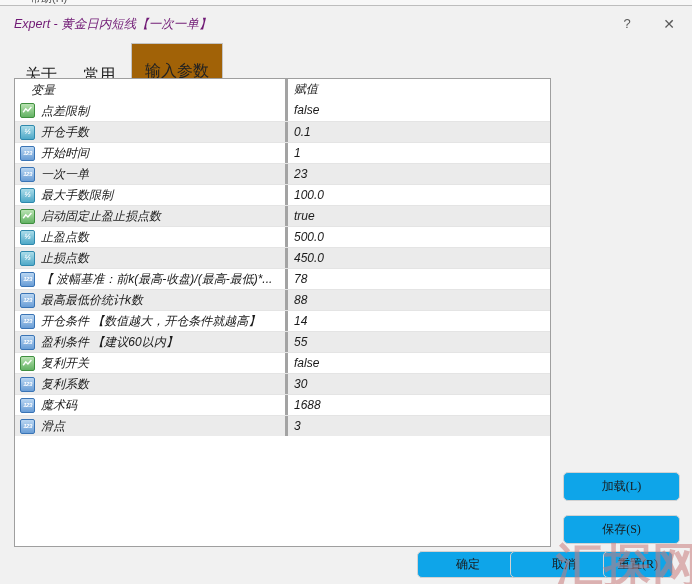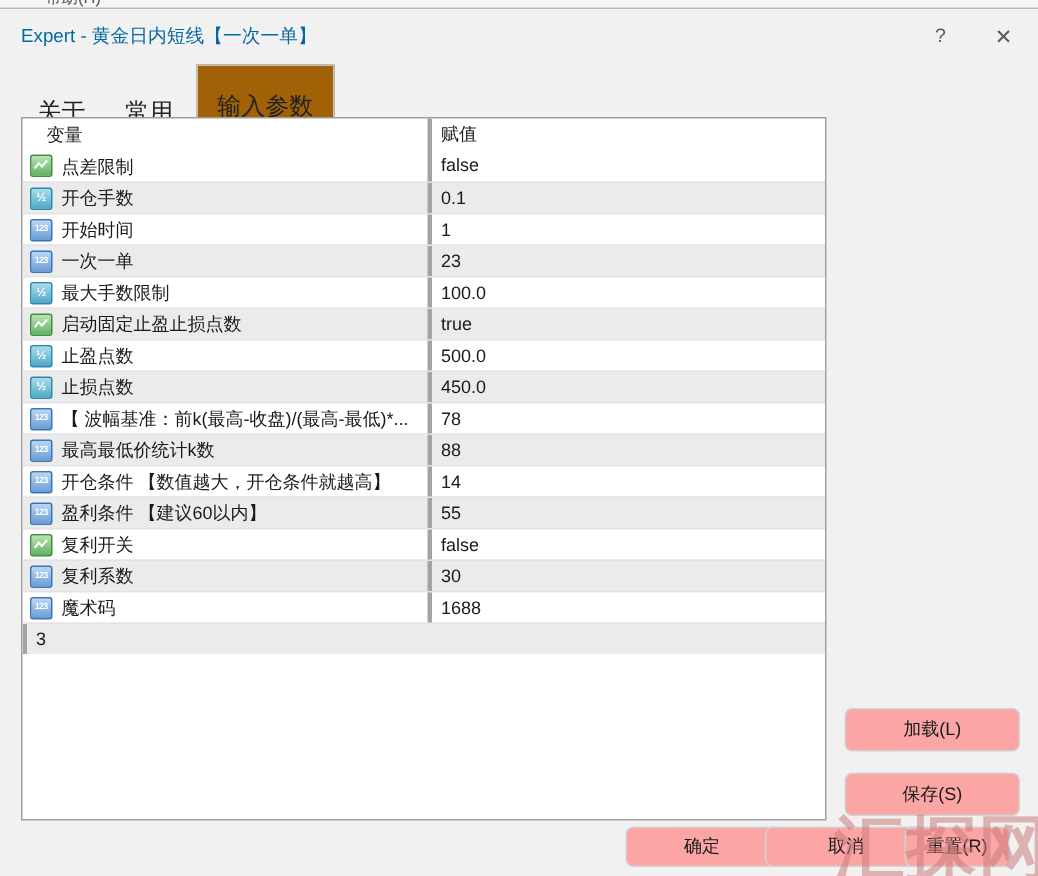--- a/index.html
+++ b/index.html
@@ -17,21 +17,21 @@
     position:absolute; top:0; left:0; right:0; height:6px;
     background:#f7f7f7; border-bottom:1px solid #bdbdbd; overflow:hidden;
   }
   .backdrop-strip span {
     position:absolute; top:-9px; left:30px; font-size:11px; color:#555;
   }
 
   
   .titlebar { position:absolute; top:6px; left:0; right:0; height:36px; }
   .titlebar .title {
-    position:absolute; left:14px; top:10px; font-size:12.5px; color:#0369a1;
+    position:absolute; left:14px; top:10px; font-size:12.5px; color:#701a75;font-style:italic;
   }
   .cap-btn {
     position:absolute; top:6px; width:30px; height:24px; text-align:center;
     line-height:24px; color:#5a5a5a; font-size:13px; cursor:default;
   }
   .cap-help { right:50px; }
   .cap-close { right:8px; font-size:14px; }
 
   
   .tabs { position:absolute; top:45px; left:14px; height:24px; }
@@ -42,43 +42,43 @@
   .tab.active {
     background:#a16207; border:1px solid #c3c3c3; border-bottom:none;
     padding:17px 13px 7px 13px; position:relative; top:-2px;
   }
 
   
   .param-table {
     position:absolute; left:14px; top:78px; width:537px; height:469px;
     background:#ffffff; border:1px solid #9f9f9f; overflow:hidden;
   }
-  .prow { display:flex; height:21px; line-height:20px; font-size:12px; }
+  .prow { display:flex; height:21px; line-height:20px; font-size:12px;font-style:italic; }
   .prow.header { color:#222; }
   .prow + .prow { border-top:1px solid #e4e4e4; }
   .rows .prow:nth-child(even) { background:#ebebeb; }
   .cell-name { flex:0 0 270px; display:flex; align-items:center; overflow:hidden; white-space:nowrap; }
   .cell-value { flex:1; border-left:3px solid #a3a3a3; padding-left:6px; overflow:hidden; white-space:nowrap; }
   .prow.header .cell-name { padding-left:16px; }
 
   .picon {
     flex:0 0 15px; width:15px; height:15px; margin:0 6px 0 5px;
     border-radius:2px; font-weight:bold; color:#fff; text-align:center;
     display:inline-flex; align-items:center; justify-content:center;
   }
   .picon.bool   { background:linear-gradient(#b9e3b2,#63b263); border:1px solid #3f8f3f; }
   .picon.double { background:linear-gradient(#aadce9,#4fa9c8); border:1px solid #2f89ad; font-size:8px; }
   .picon.int    { background:linear-gradient(#b9d6f2,#699dd6); border:1px solid #3a74b5; font-size:6px; letter-spacing:-0.5px; }
   .picon svg { width:13px; height:13px; display:block; }
 
   
   .btn {
-    position:absolute; background:#fca5a5; border:1px solid #d2d2d2;
+    position:absolute; background:#0ea5e9; border:1px solid #d2d2d2;
     border-radius:5px; font-size:12px; color:#1a1a1a; text-align:center;
-    font-family:Liberation Sans, sans-serif; cursor:default;
+    font-family:Liberation Serif, serif; cursor:default;
   }
   .btn-load { left:563px; top:472px; width:117px; height:29px; }
   .btn-save { left:563px; top:515px; width:117px; height:29px; }
   .btn-ok     { left:417px; top:551px; width:102px; height:27px; }
   .btn-cancel { left:510px; top:551px; width:108px;  height:27px; }
   .btn-reset  { left:603px; top:551px; width:70px;  height:27px; }
 
   
   .watermark {
     position:absolute; right:-8px; bottom:-13px; font-size:47px; font-weight:bold;
@@ -222,20 +222,24 @@
         <div class="cell-value">30</div>
       </div>
       <div class="prow">
         <div class="cell-name">
           <span class="picon int">123</span>
           <span>魔术码</span>
         </div>
         <div class="cell-value">1688</div>
       </div>
       <div class="prow">
+        <div class="cell-name">
+          <span class="picon int">123</span>
+          <span>滑点</span>
+        </div>
         <div class="cell-value">3</div>
       </div>
     </div>
 </div>
 
 <button class="btn btn-load">加载(L)</button>
 <button class="btn btn-save">保存(S)</button>
 
 <button class="btn btn-ok">确定</button>
 <button class="btn btn-cancel">取消</button>

